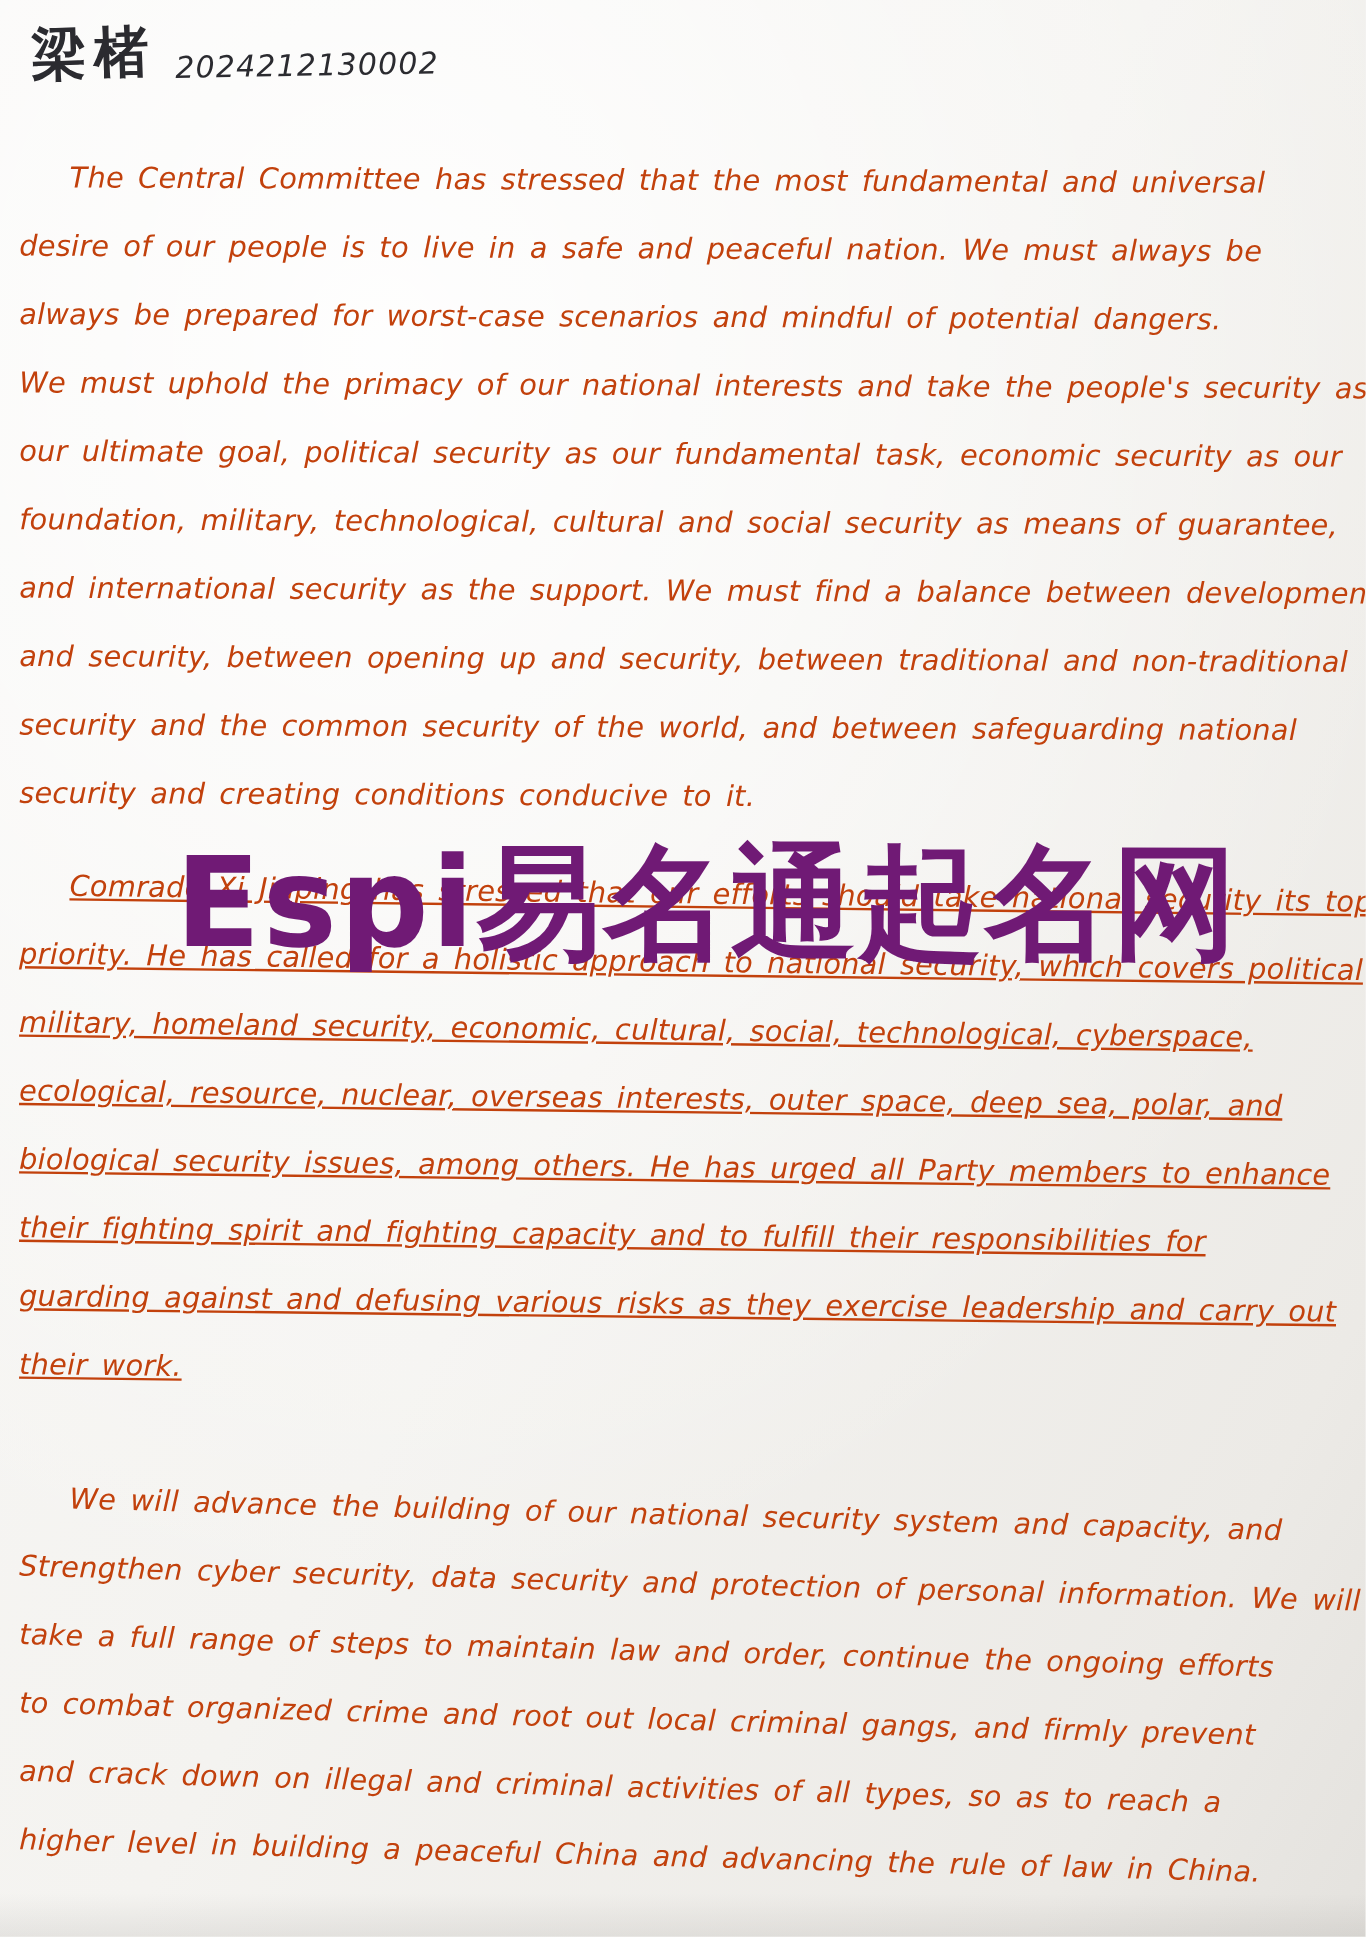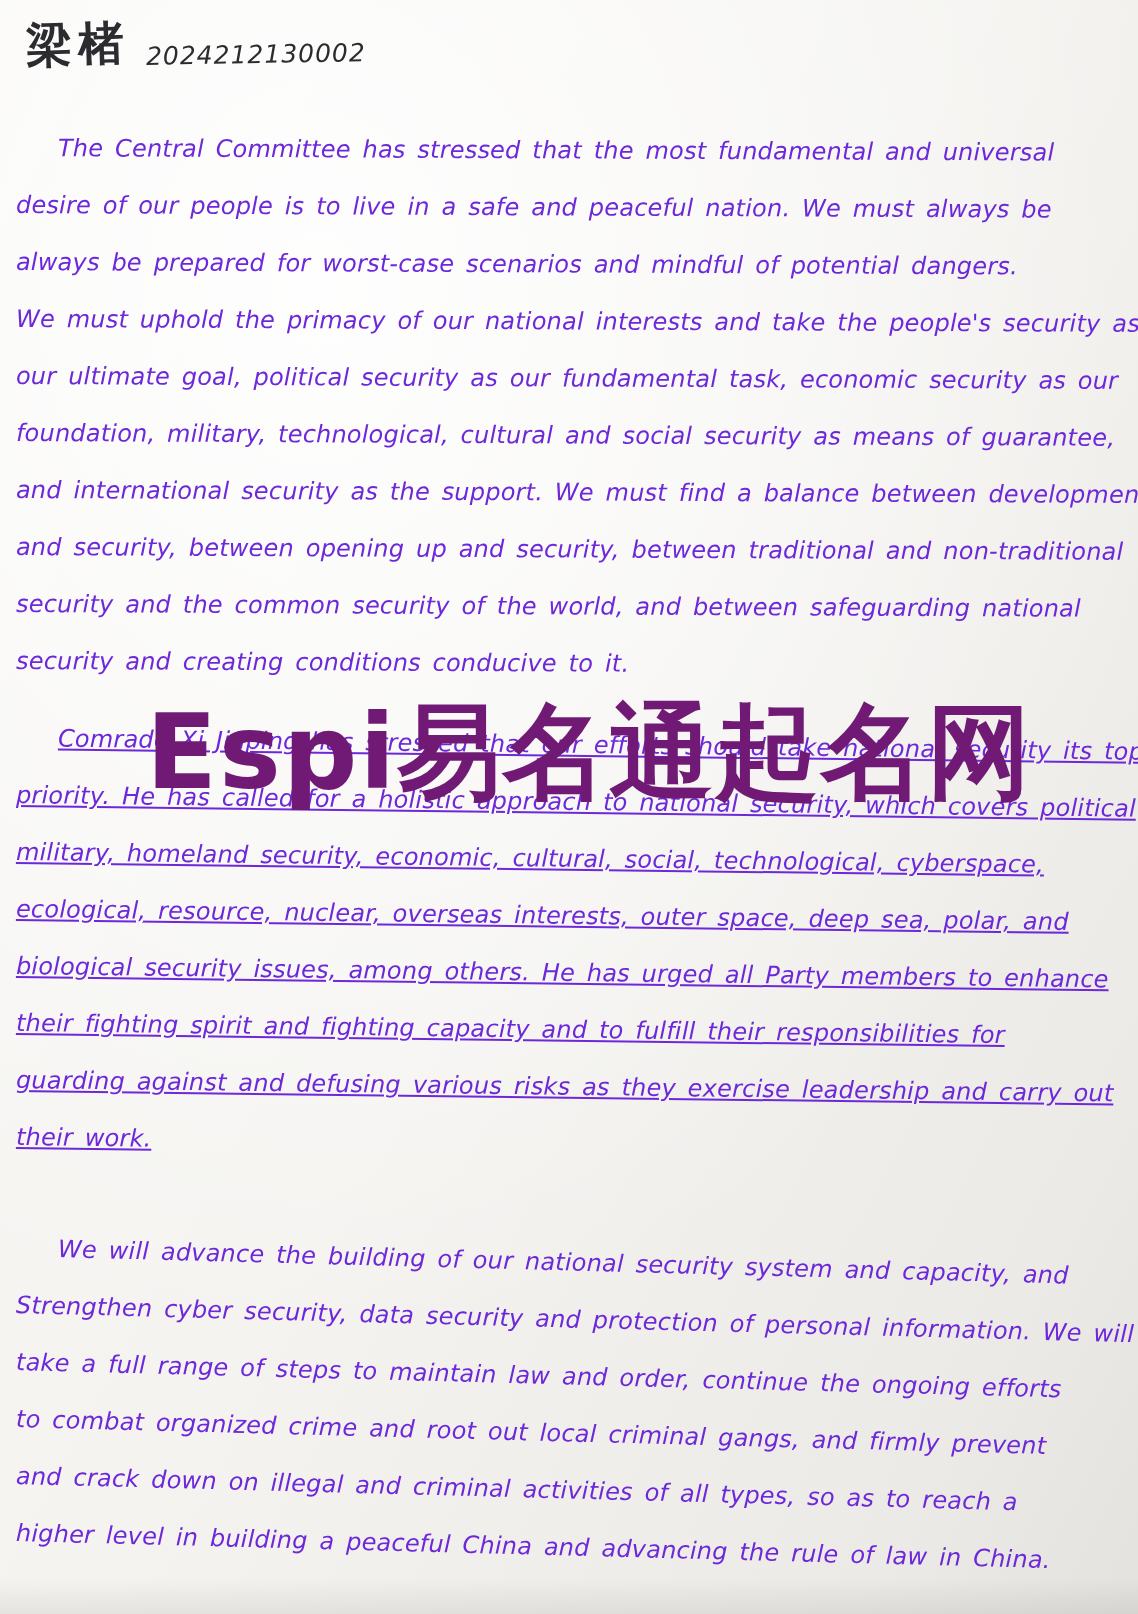--- a/index.html
+++ b/index.html
@@ -50,21 +50,21 @@
     letter-spacing: 1px;
     transform: rotate(-1deg);
   }
 
   
   .content {
     position: absolute;
     left: 16px;
     top: 120px;
     width: 1104px;
-    color: #6d28d9;
+    color: #c2410c;
     font-style: italic;
   }
   .para { position: relative; }
   .para .line {
     white-space: nowrap;
     font-size: 24px;
     line-height: 57px;
     height: 57px;
     letter-spacing: 0.2px;
     word-spacing: 4px;

